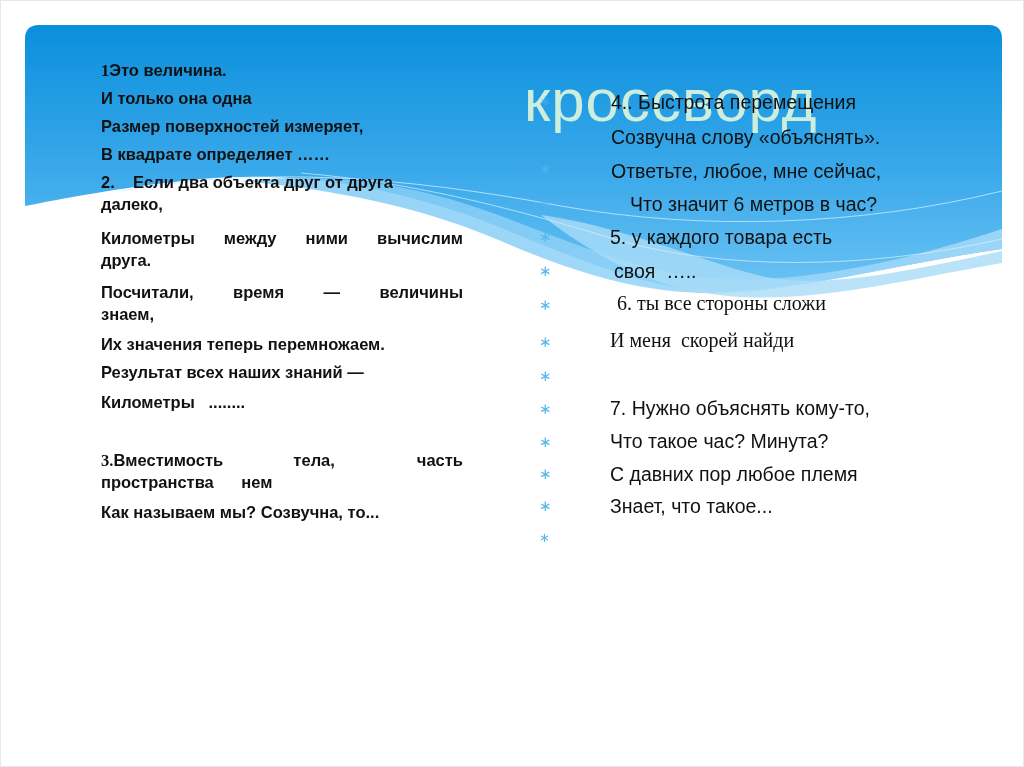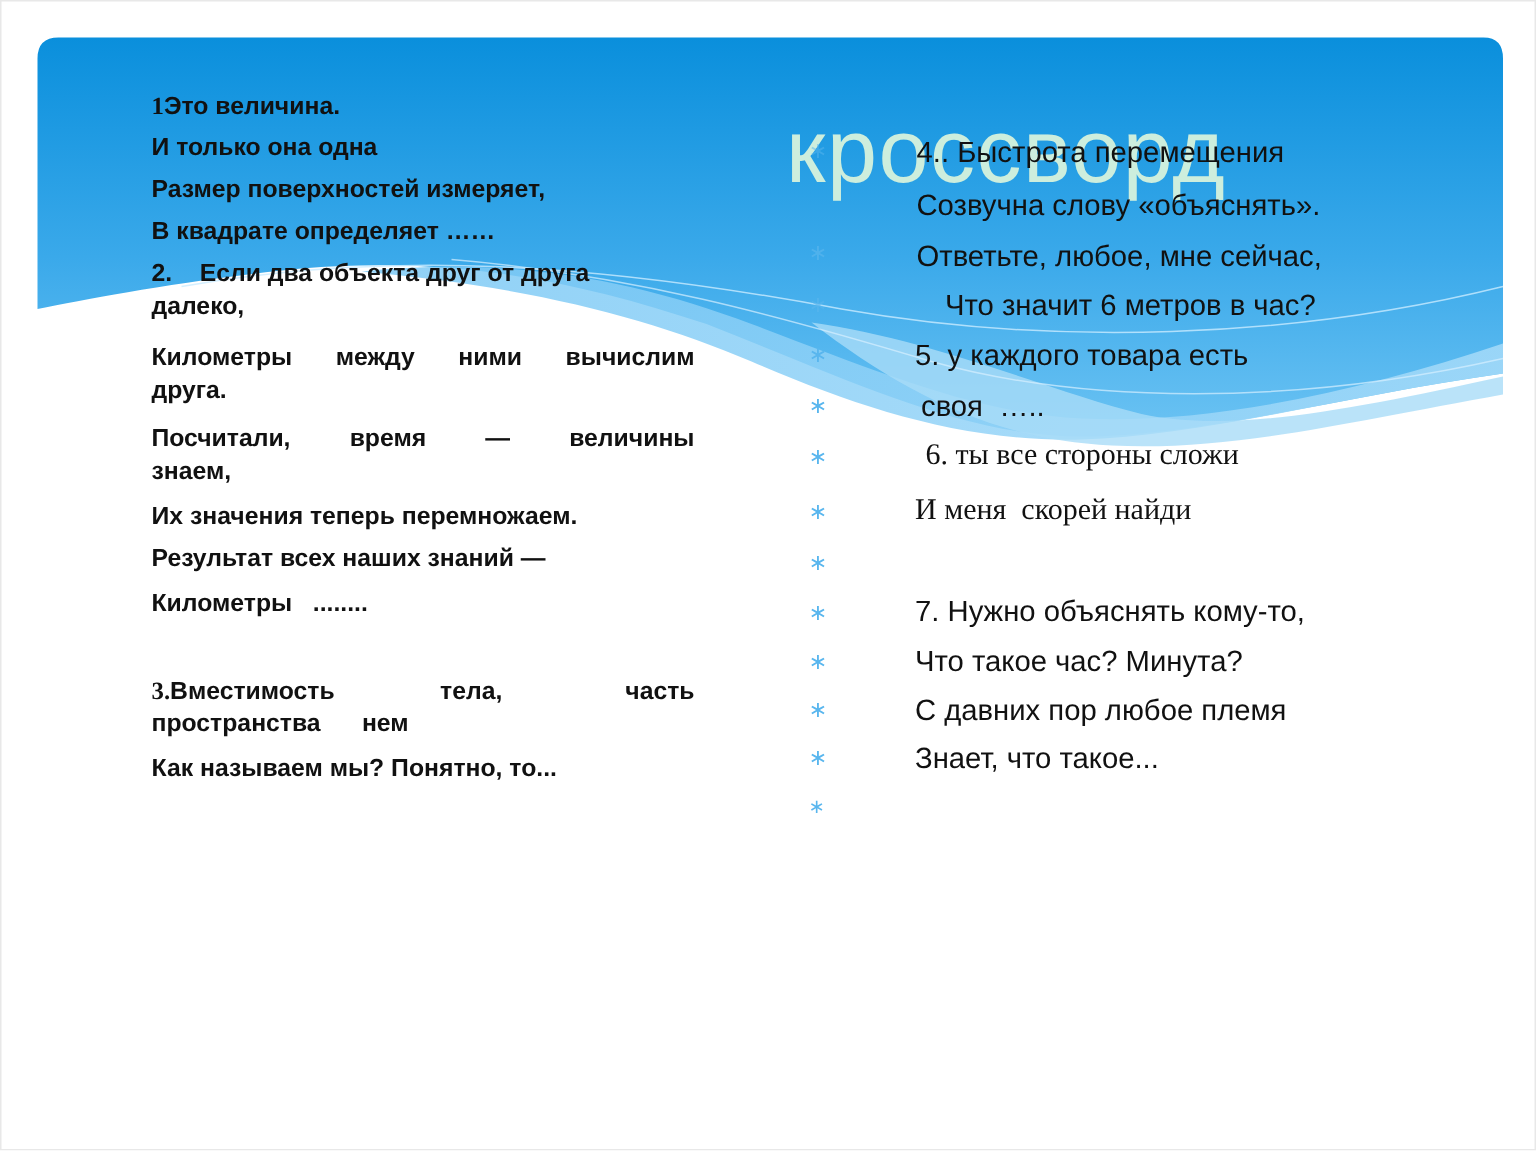--- a/index.html
+++ b/index.html
@@ -79,21 +79,21 @@
     <div class="ln" style="top:134px">далеко,</div>
     <div class="ln just" style="top:168px">Километры между ними вычислим</div>
     <div class="ln" style="top:190px">друга.</div>
     <div class="ln just" style="top:222px; white-space:pre">Посчитали,   время   —   величины</div>
     <div class="ln" style="top:244px">знаем,</div>
     <div class="ln" style="top:274px">Их значения теперь перемножаем.</div>
     <div class="ln" style="top:302px">Результат всех наших знаний —</div>
     <div class="ln" style="top:332px; white-space:pre">Километры   ........</div>
     <div class="ln just" style="top:390px; white-space:pre"><span class="num-serif">3.</span><span>Вместимость      тела,       часть</span></div>
     <div class="ln" style="top:412px; white-space:pre">пространства      нем</div>
-    <div class="ln" style="top:442px">Как называем мы? Понятно, то...</div>
+    <div class="ln" style="top:442px">Как называем мы? Созвучна, то...</div>
   </div>
 
   <div class="bullet" style="top:92px; opacity:0.5">∗</div>
   <div class="bullet" style="top:160px; opacity:0.7">∗</div>
   <div class="bullet" style="top:195px; opacity:0.7">∗</div>
   <div class="bullet" style="top:228px">∗</div>
   <div class="bullet" style="top:262px">∗</div>
   <div class="bullet" style="top:296px">∗</div>
   <div class="bullet" style="top:333px">∗</div>
   <div class="bullet" style="top:367px">∗</div>

